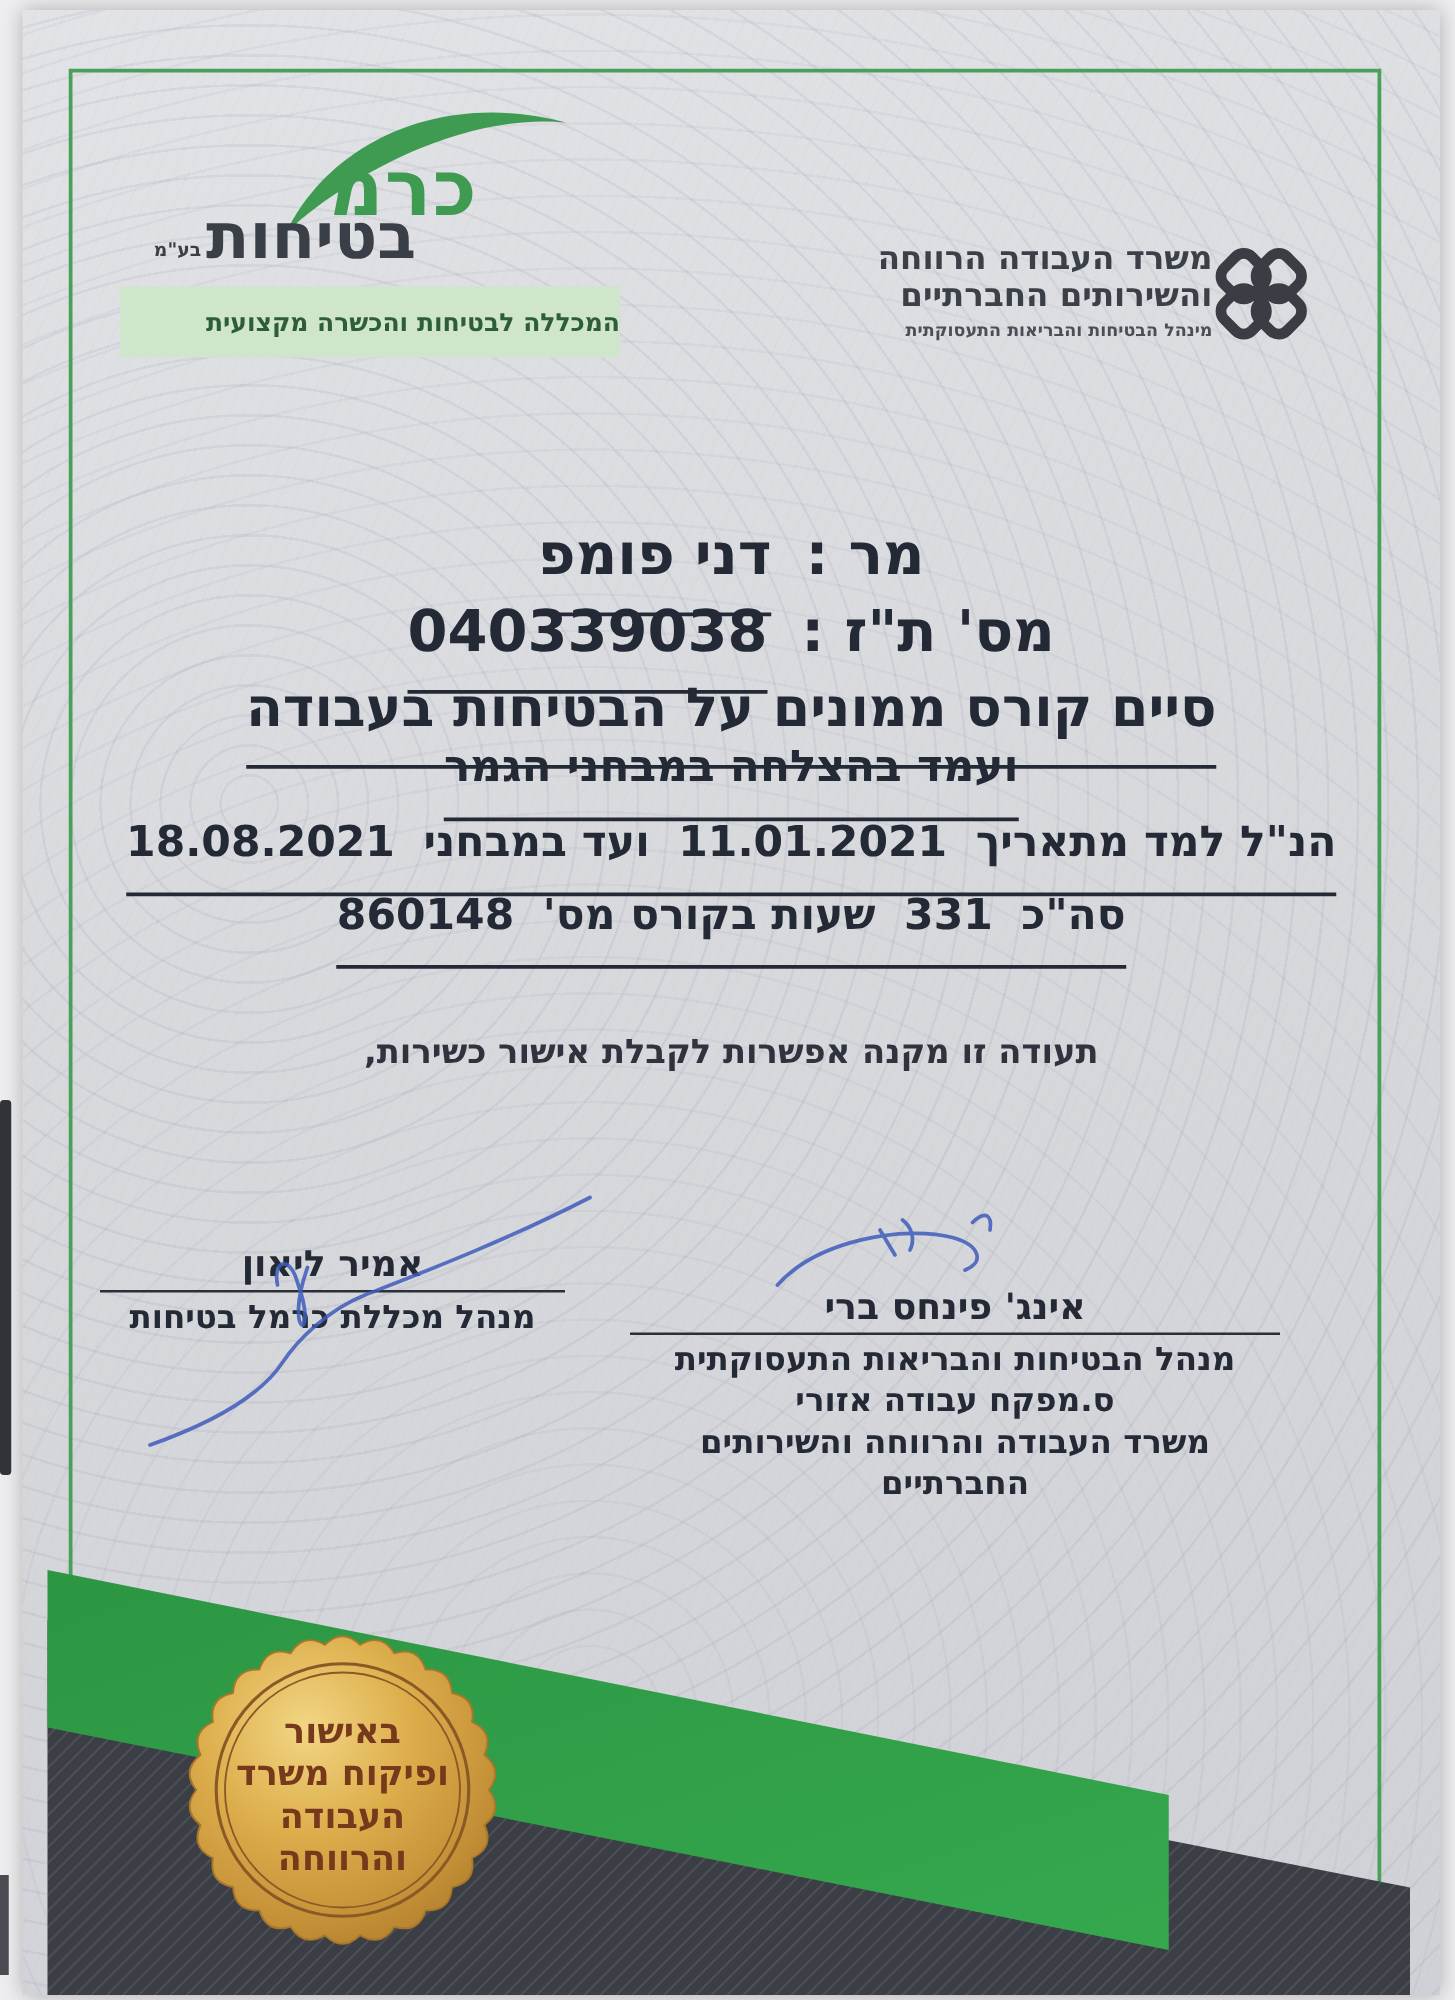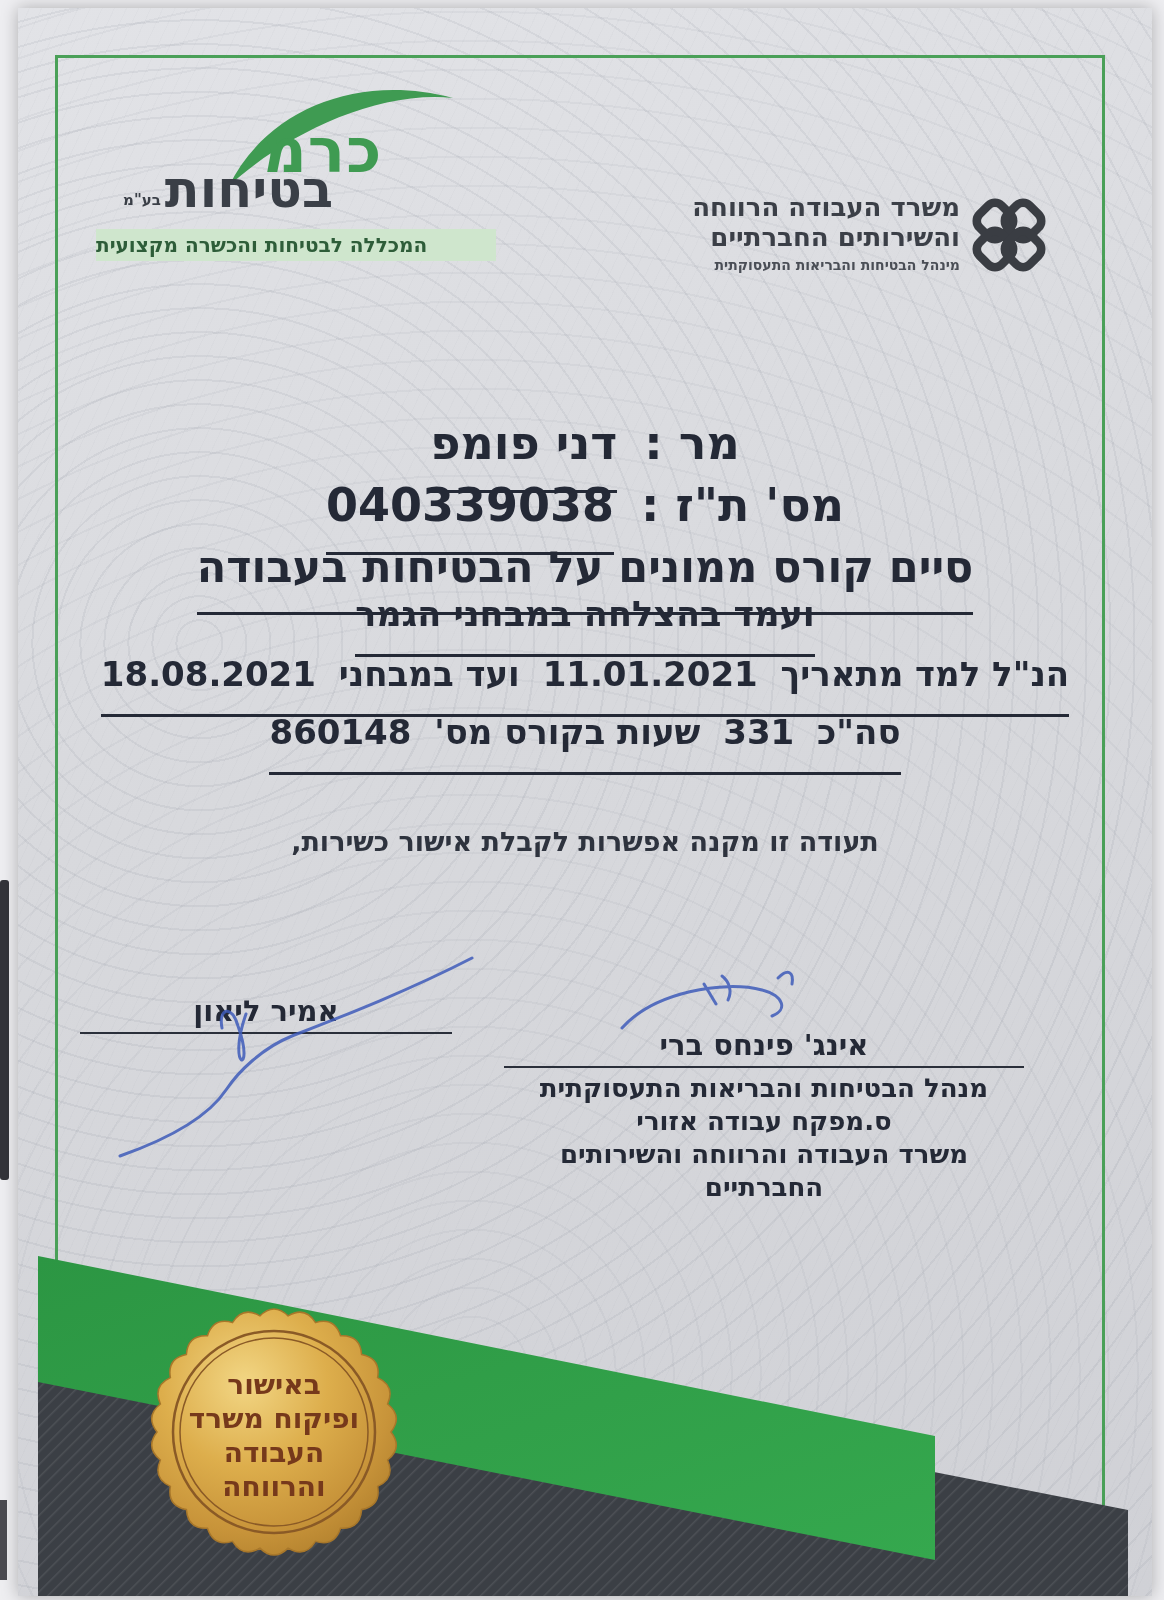--- a/index.html
+++ b/index.html
@@ -24,27 +24,27 @@
   .z3{z-index:3;}
 
   
   .swoosh{position:absolute;left:205px;top:58px;width:238px;height:128px;z-index:3;}
   .brand-top{position:absolute;left:244px;top:106px;z-index:3;font-size:62px;font-weight:bold;
              color:#3f9b52;letter-spacing:1px;}
   .brand-row{position:absolute;left:100px;top:156px;width:215px;z-index:3;display:flex;
              flex-direction:row;align-items:flex-end;justify-content:flex-start;direction:rtl;}
   .brand-main{font-size:51px;font-weight:bold;color:#3a3f47;line-height:1;}
   .brand-suffix{font-size:15px;font-weight:bold;color:#3a3f47;margin-inline-start:4px;padding-bottom:6px;}
-  .tagline{position:absolute;left:78px;top:221px;width:400px;height:32px;z-index:3;
-           background:#cfe6cd;display:flex;align-items:center;justify-content:flex-end;
+  .tagline{position:absolute;left:78px;top:221px;width:400px;height:57px;z-index:3;
+           background:#cfe6cd;display:flex;align-items:center;justify-content:flex-start;
            font-size:20px;font-weight:bold;color:#2e5d39;}
 
   
   .ministry{position:absolute;top:184px;right:104px;z-index:3;display:flex;direction:rtl;
-            align-items:flex-start;gap:10px;}
+            align-items:flex-start;}
   .ministry .txt{text-align:right;color:#3b3f47;}
   .ministry .l1,.ministry .l2{font-size:26px;font-weight:bold;line-height:30px;}
   .ministry .l3{font-size:14px;font-weight:bold;line-height:27px;color:#4a4e56;text-align:right;}
 
   
   .title{position:absolute;left:0;right:0;top:290px;z-index:3;text-align:center;
          font-size:82px;font-weight:bold;color:#3d9150;letter-spacing:-1px;}
   .line{position:absolute;left:0;right:0;z-index:3;text-align:center;color:#242936;}
   .l-recipient{top:408px;font-size:46px;font-weight:bold;}
   .l-id{top:470px;font-size:46px;font-weight:bold;}
@@ -177,20 +177,21 @@
         <span>שעות בקורס מס'</span>
         <span>860148</span>
       </span>
     </div>
 
     <div class="line l-st1">תעודה זו מקנה אפשרות לקבלת אישור כשירות,</div>
 
     <div class="sig-left">
       <div class="sig-name">אמיר ליאון</div>
       <hr class="sig-rule">
+      <div class="sig-title">מנהל מכללת כרמל בטיחות</div>
     </div>
     <svg class="pen pen-left" viewBox="0 0 430 235">
       <g fill="none" stroke="#3f5cba" stroke-width="3" stroke-linecap="round" opacity="0.85">
         <path d="M402,20 C336,54 268,80 222,98 C192,110 168,134 156,152 C144,170 118,194 50,218"></path>
         <path d="M176,76 C156,132 186,138 168,88 C162,66 148,70 152,90"></path>
       </g>
     </svg>
 
     <div class="sig-right">
       <div class="sig-name">אינג' פינחס ברי</div>

